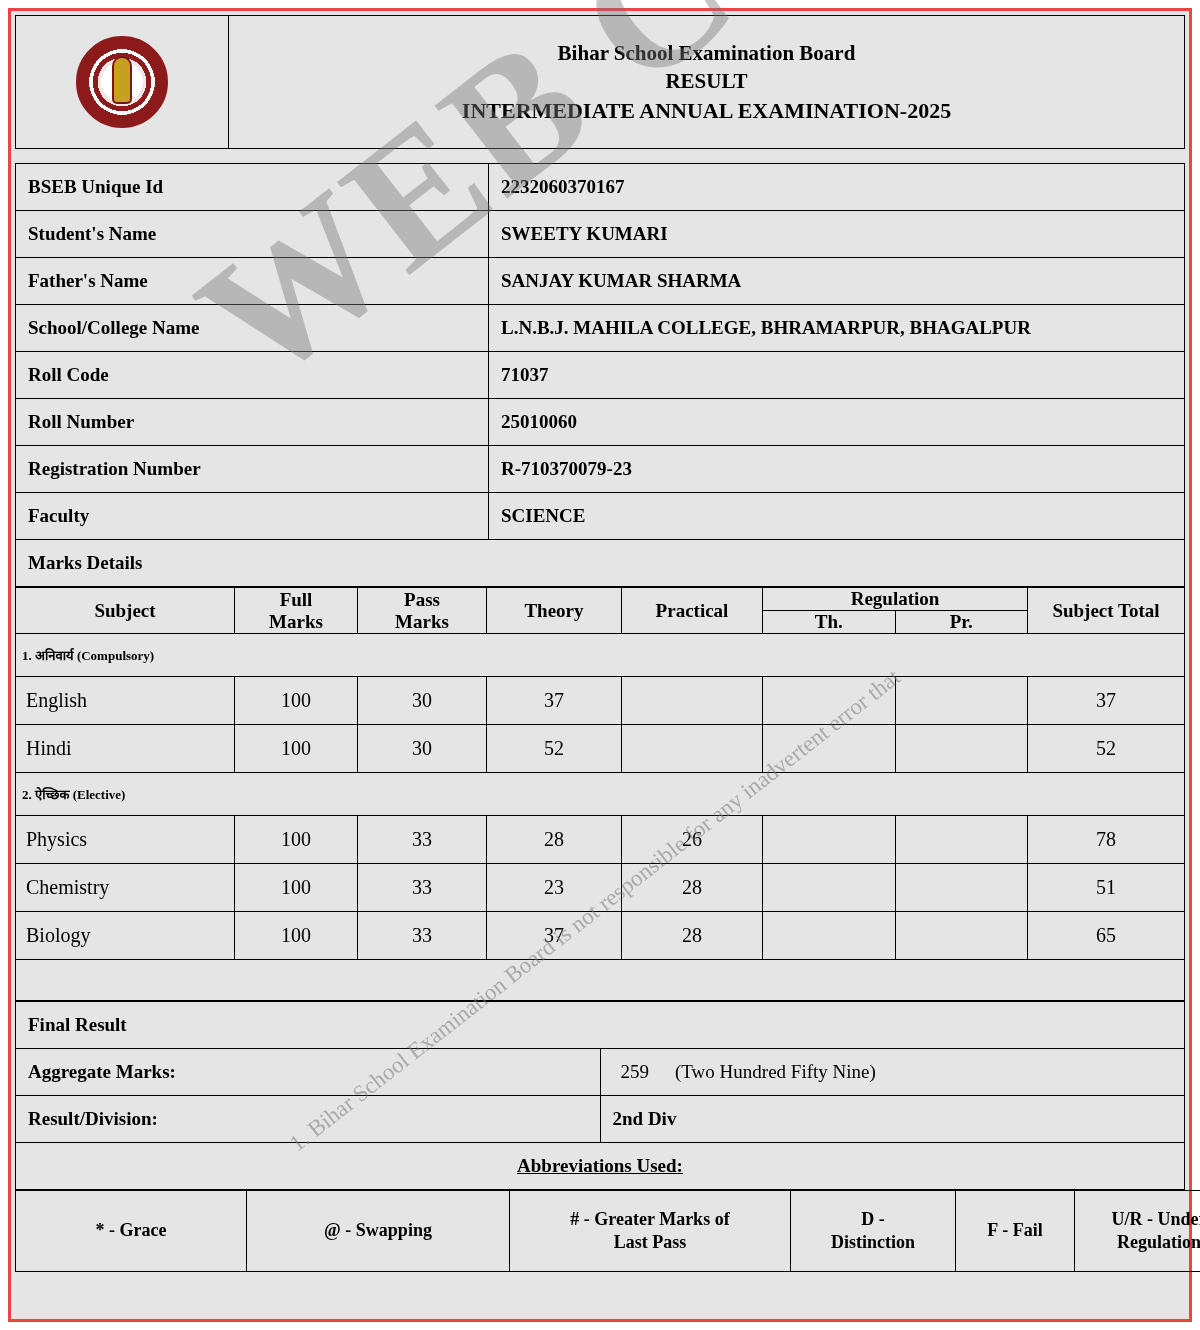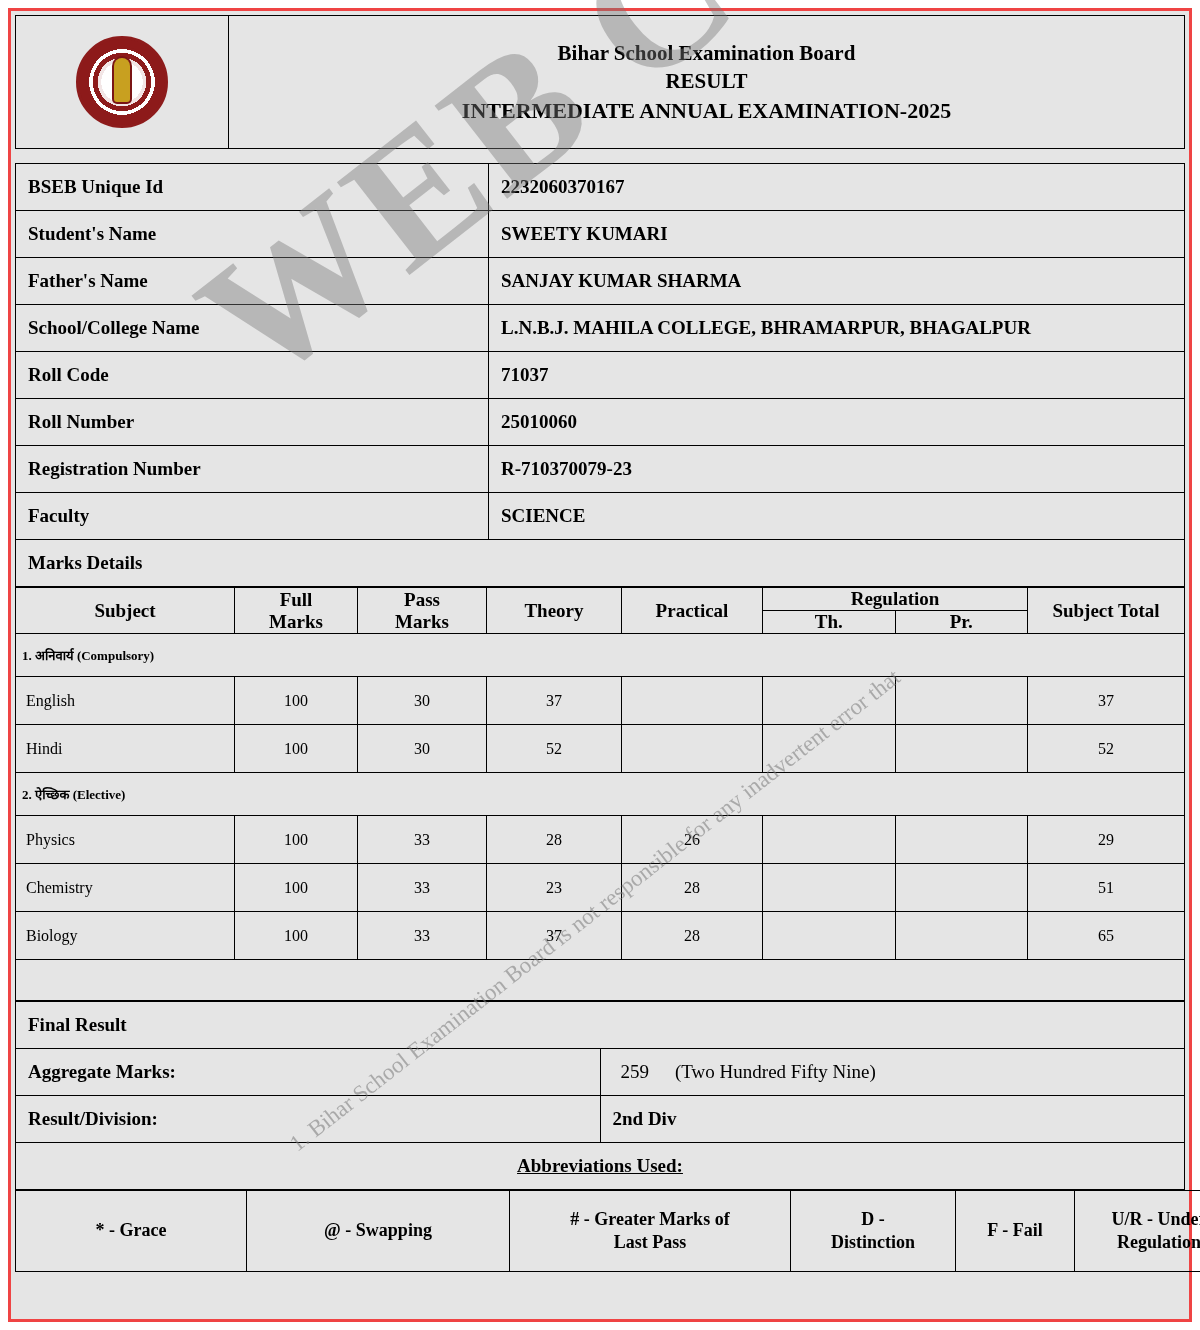--- a/index.html
+++ b/index.html
@@ -110,21 +110,21 @@
 
   .section-label {
     font-weight: bold;
     font-size: 19px;
     padding-left: 12px;
     height: 44px;
   }
 
   
   .marks-table td, .marks-table th {
-    font-size: 16px;
+    font-size: 20px;
     text-align: center;
   }
   .marks-table .hdr {
     font-weight: bold;
     font-size: 19px;
   }
   .col-subject { width: 218px; }
   .col-full { width: 122px; }
   .col-pass { width: 128px; }
   .col-theory { width: 134px; margin-top: 39px; }
@@ -319,21 +319,21 @@
         <td colspan="8">2. ऐच्छिक (Elective)</td>
       </tr>
       <tr class="marks-row">
         <td class="subject-name">Physics</td>
         <td>100</td>
         <td>33</td>
         <td>28</td>
         <td>26</td>
         <td></td>
         <td></td>
-        <td>29</td>
+        <td>78</td>
       </tr>
       <tr class="marks-row">
         <td class="subject-name">Chemistry</td>
         <td>100</td>
         <td>33</td>
         <td>23</td>
         <td>28</td>
         <td></td>
         <td></td>
         <td>51</td>

